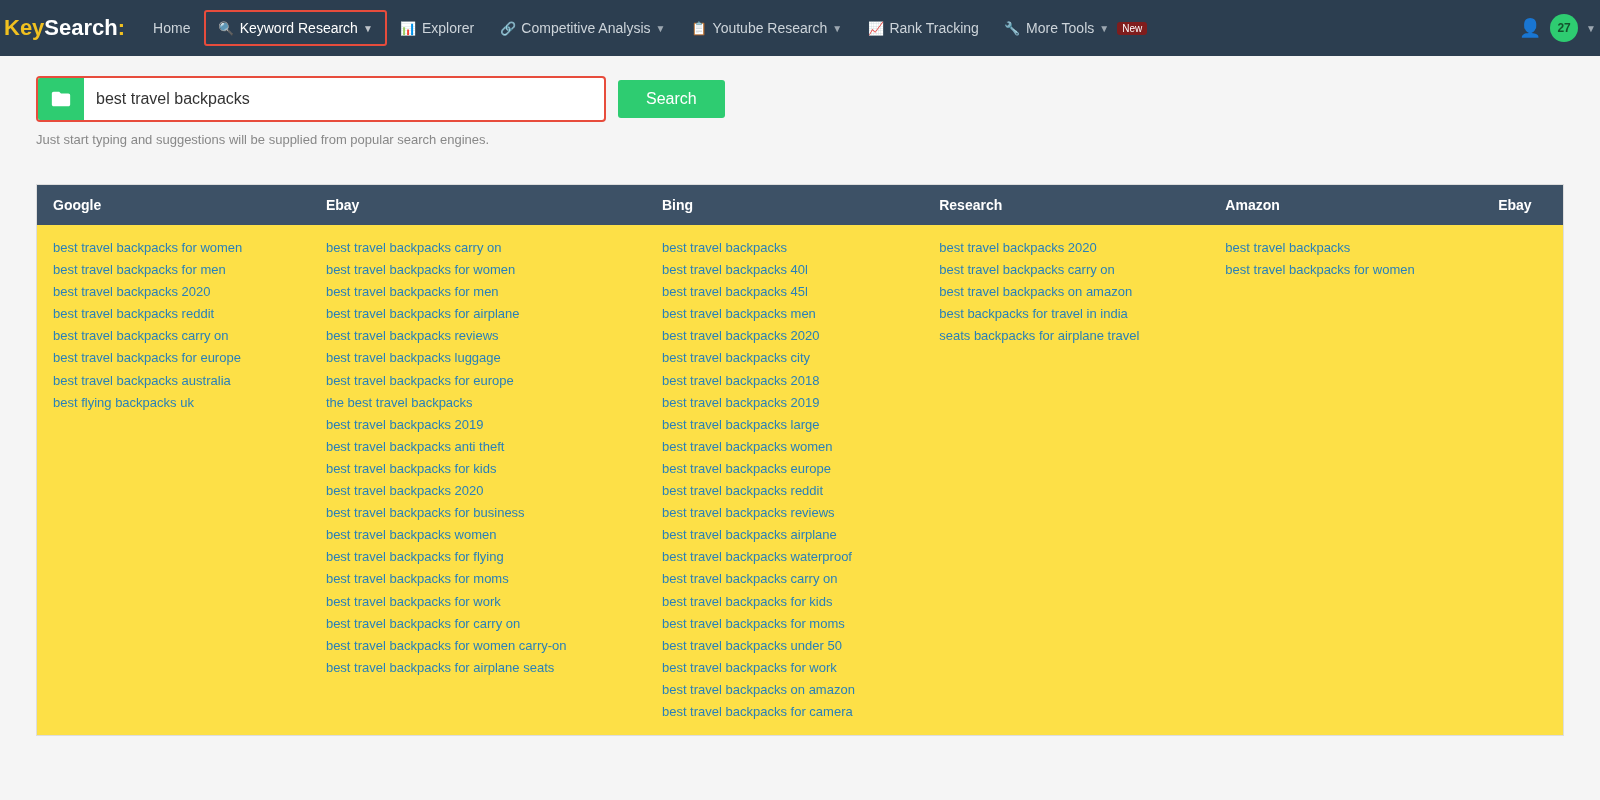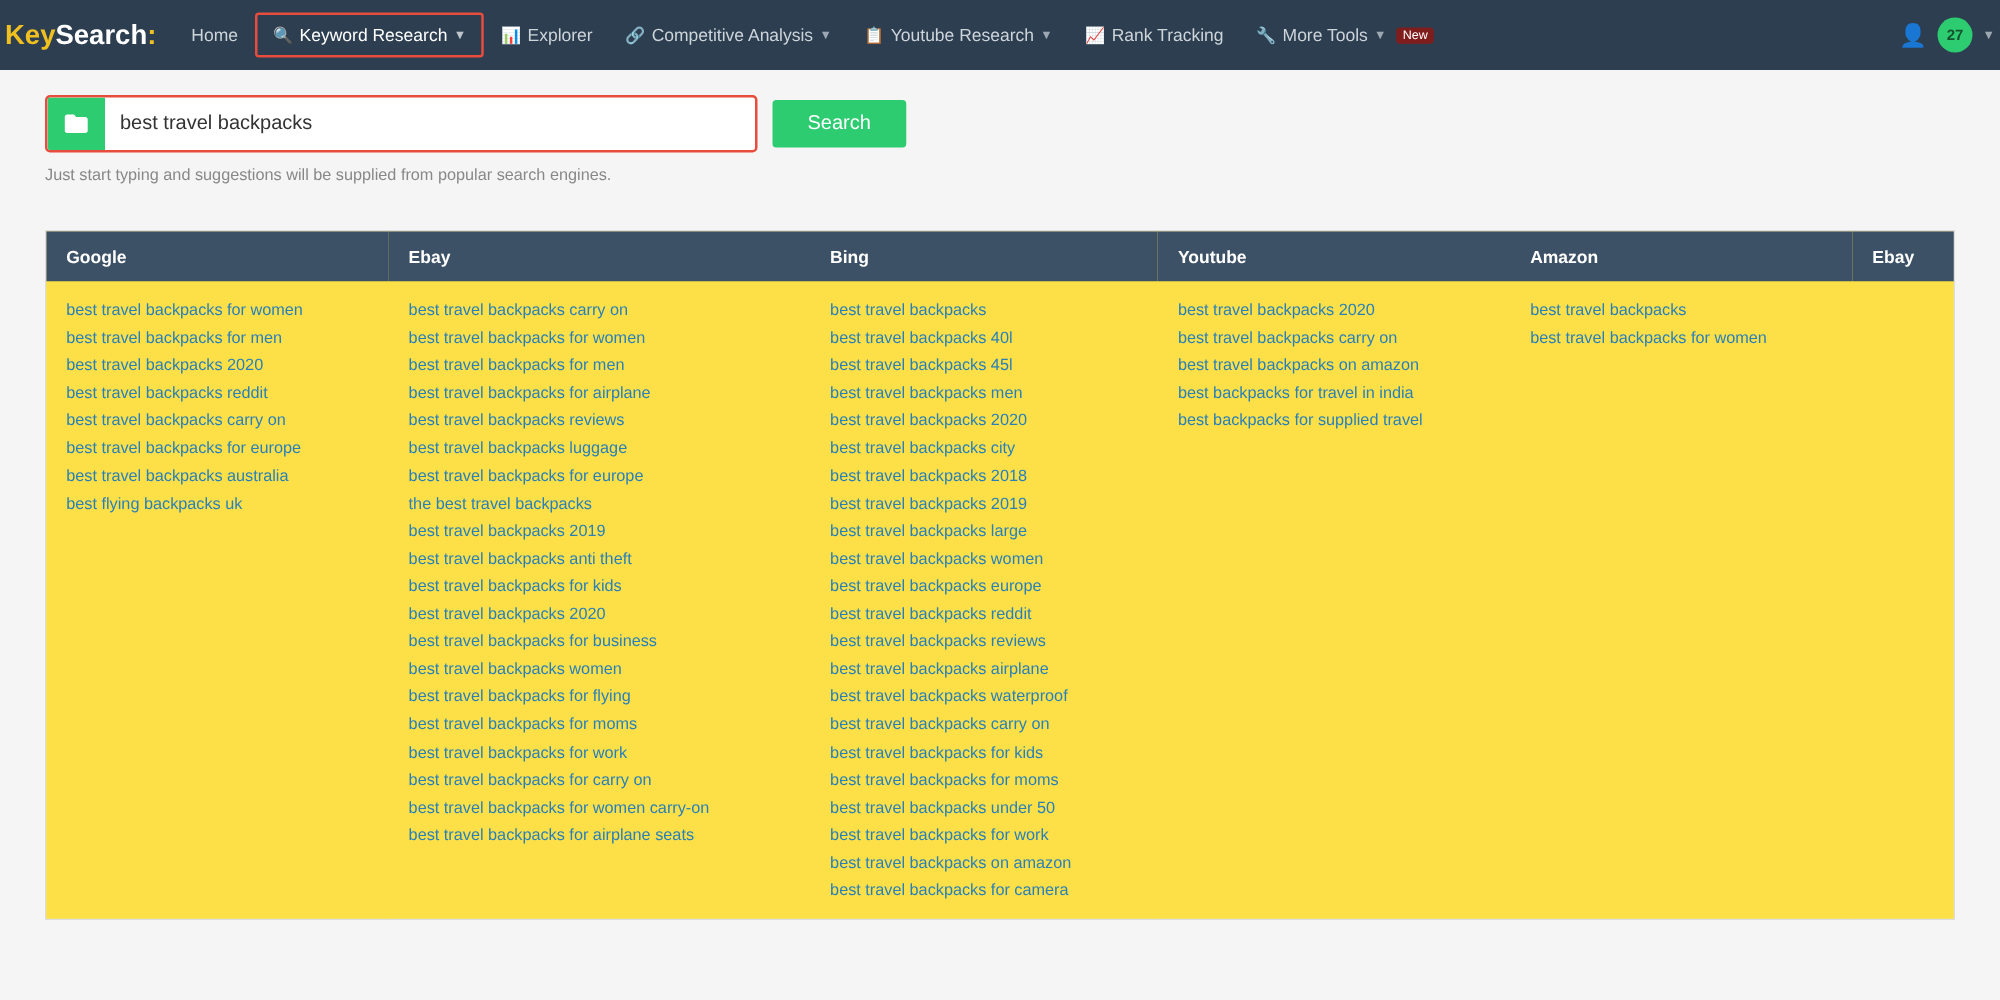--- a/index.html
+++ b/index.html
@@ -231,21 +231,21 @@
     <button class="search-btn">Search</button>
   </div>
   <p class="search-hint">Just start typing and suggestions will be supplied from popular search engines.</p>
 
   <table class="results-table">
     <thead>
       <tr>
         <th>Google</th>
         <th>Ebay</th>
         <th>Bing</th>
-        <th>Youtube</th>
+        <th>Research</th>
         <th>Amazon</th>
         <th>Ebay</th>
       </tr>
     </thead>
     <tbody>
       <tr>
         <td id="google-col">
             <a href="#" class="result-link">best travel backpacks for women</a>
             <a href="#" class="result-link">best travel backpacks for men</a>
             <a href="#" class="result-link">best travel backpacks 2020</a>
@@ -299,21 +299,21 @@
             <a href="#" class="result-link">best travel backpacks under 50</a>
             <a href="#" class="result-link">best travel backpacks for work</a>
             <a href="#" class="result-link">best travel backpacks on amazon</a>
             <a href="#" class="result-link">best travel backpacks for camera</a>
           </td>
         <td id="youtube-col">
             <a href="#" class="result-link">best travel backpacks 2020</a>
             <a href="#" class="result-link">best travel backpacks carry on</a>
             <a href="#" class="result-link">best travel backpacks on amazon</a>
             <a href="#" class="result-link">best backpacks for travel in india</a>
-            <a href="#" class="result-link">best backpacks for supplied travel</a>
+            <a href="#" class="result-link">seats backpacks for airplane travel</a>
           </td>
         <td id="amazon-col">
             <a href="#" class="result-link">best travel backpacks</a>
             <a href="#" class="result-link">best travel backpacks for women</a>
           </td>
         <td id="ebay-col"></td>
       </tr>
     </tbody>
   </table>
 </div>

